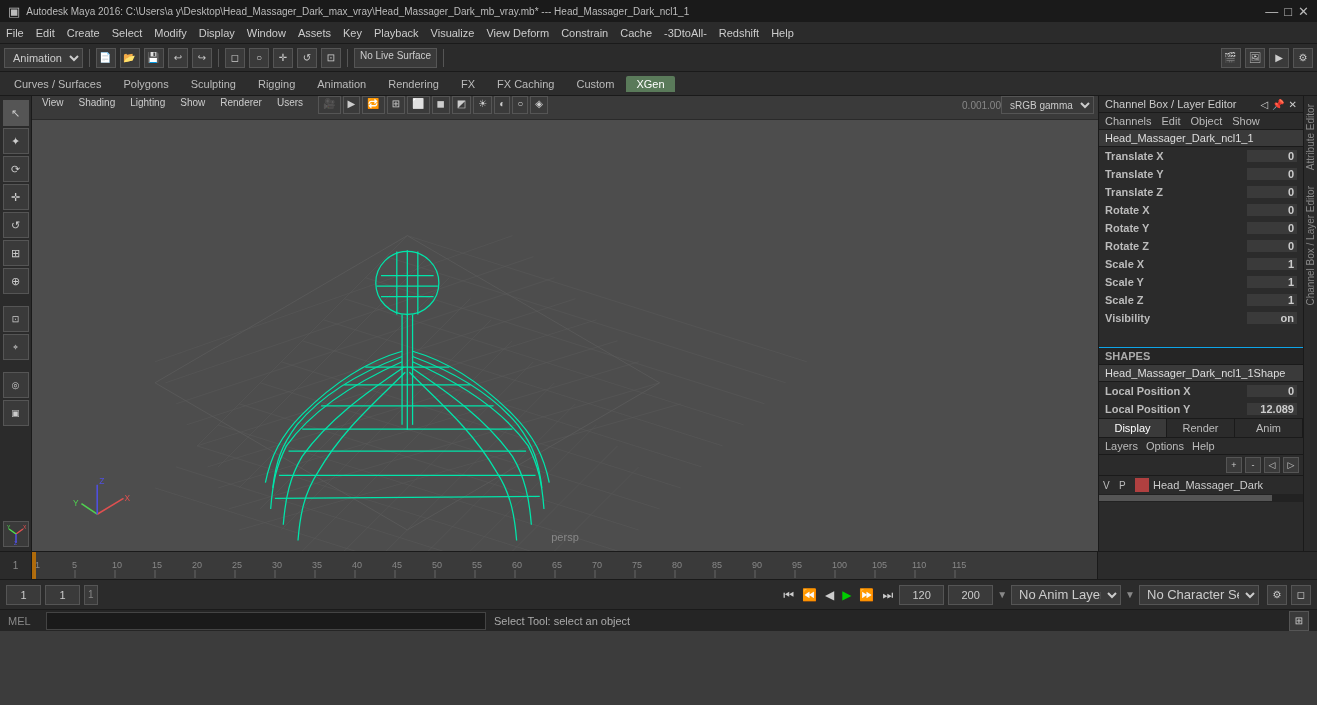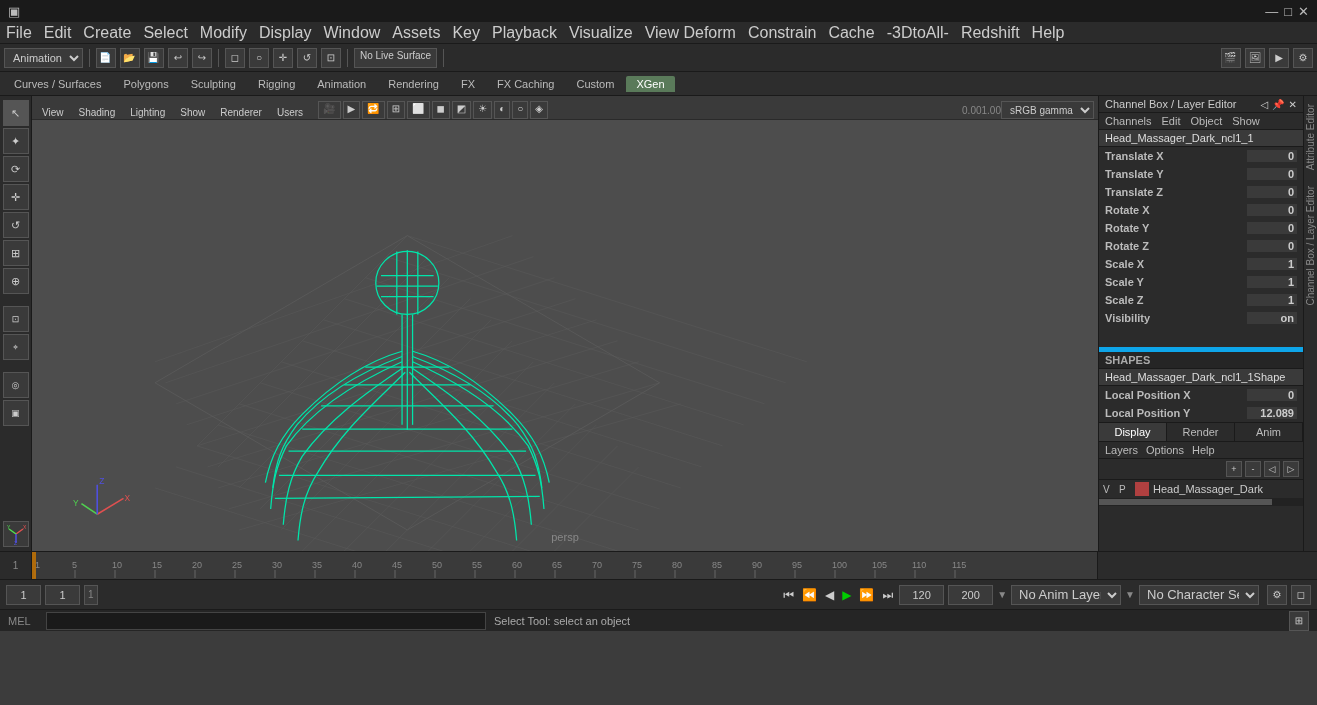--- a/index.html
+++ b/index.html
@@ -23,21 +23,21 @@
     
     #menubar {
       background: #2b2b2b;
       height: 22px;
       display: flex;
       align-items: center;
       padding: 0 6px;
       gap: 12px;
       border-bottom: 1px solid #1a1a1a;
     }
-    #menubar span { color: #ccc; cursor: pointer; font-size: 16px; }
+    #menubar span { color: #ccc; cursor: pointer; font-size: 11px; }
 
     
     #toolbar1 {
       background: #2b2b2b;
       height: 28px;
       display: flex;
       align-items: center;
       padding: 0 4px;
       gap: 4px;
       border-bottom: 1px solid #1a1a1a;
@@ -124,21 +124,21 @@
       background: #4a4a4a;
       position: relative;
       overflow: hidden;
     }
 
     
     #viewport-toolbar {
       height: 24px;
       background: #3a3a3a;
       display: flex;
-      align-items: flex-end;
+      align-items: flex-start;
       padding: 0 4px;
       gap: 3px;
       border-bottom: 1px solid #2a2a2a;
     }
     .vp-btn { font-size: 10px; color: #ccc; padding: 1px 4px; cursor: pointer; background: #3a3a3a; border: 1px solid #555; height: 18px; }
     .vp-menu { font-size: 10px; color: #ccc; padding: 1px 6px; cursor: pointer; }
 
     
     #scene {
       width: 100%;
@@ -221,21 +221,21 @@
       padding: 0 3px;
     }
 
     
     .section-header {
       background: #252525;
       padding: 2px 6px;
       color: #aaa;
       font-size: 11px;
       font-weight: bold;
-      border-top: 5px solid #0ea5e9;
+      border-top: 1px solid #0ea5e9;
       border-bottom: 1px solid #1a1a1a;
     }
 
     
     #disp-tabs {
       display: flex;
       background: #2b2b2b;
       border-top: 1px solid #1a1a1a;
       border-bottom: 1px solid #1a1a1a;
     }
@@ -403,20 +403,21 @@
       padding: 8px 2px;
       cursor: pointer;
     }
   </style>
 </head>
 <body>
 
 <div id="titlebar">
   <div class="title-left">
     <span style="font-size:13px;">▣</span>
+    <span style="font-size:10px;">Autodesk Maya 2016: C:\Users\a y\Desktop\Head_Massager_Dark_max_vray\Head_Massager_Dark_mb_vray.mb*  ---  Head_Massager_Dark_ncl1_1</span>
   </div>
   <div class="title-controls">
     <span>—</span>
     <span>□</span>
     <span>✕</span>
   </div>
 </div>
 
 <div id="menubar">
   <span>File</span>

